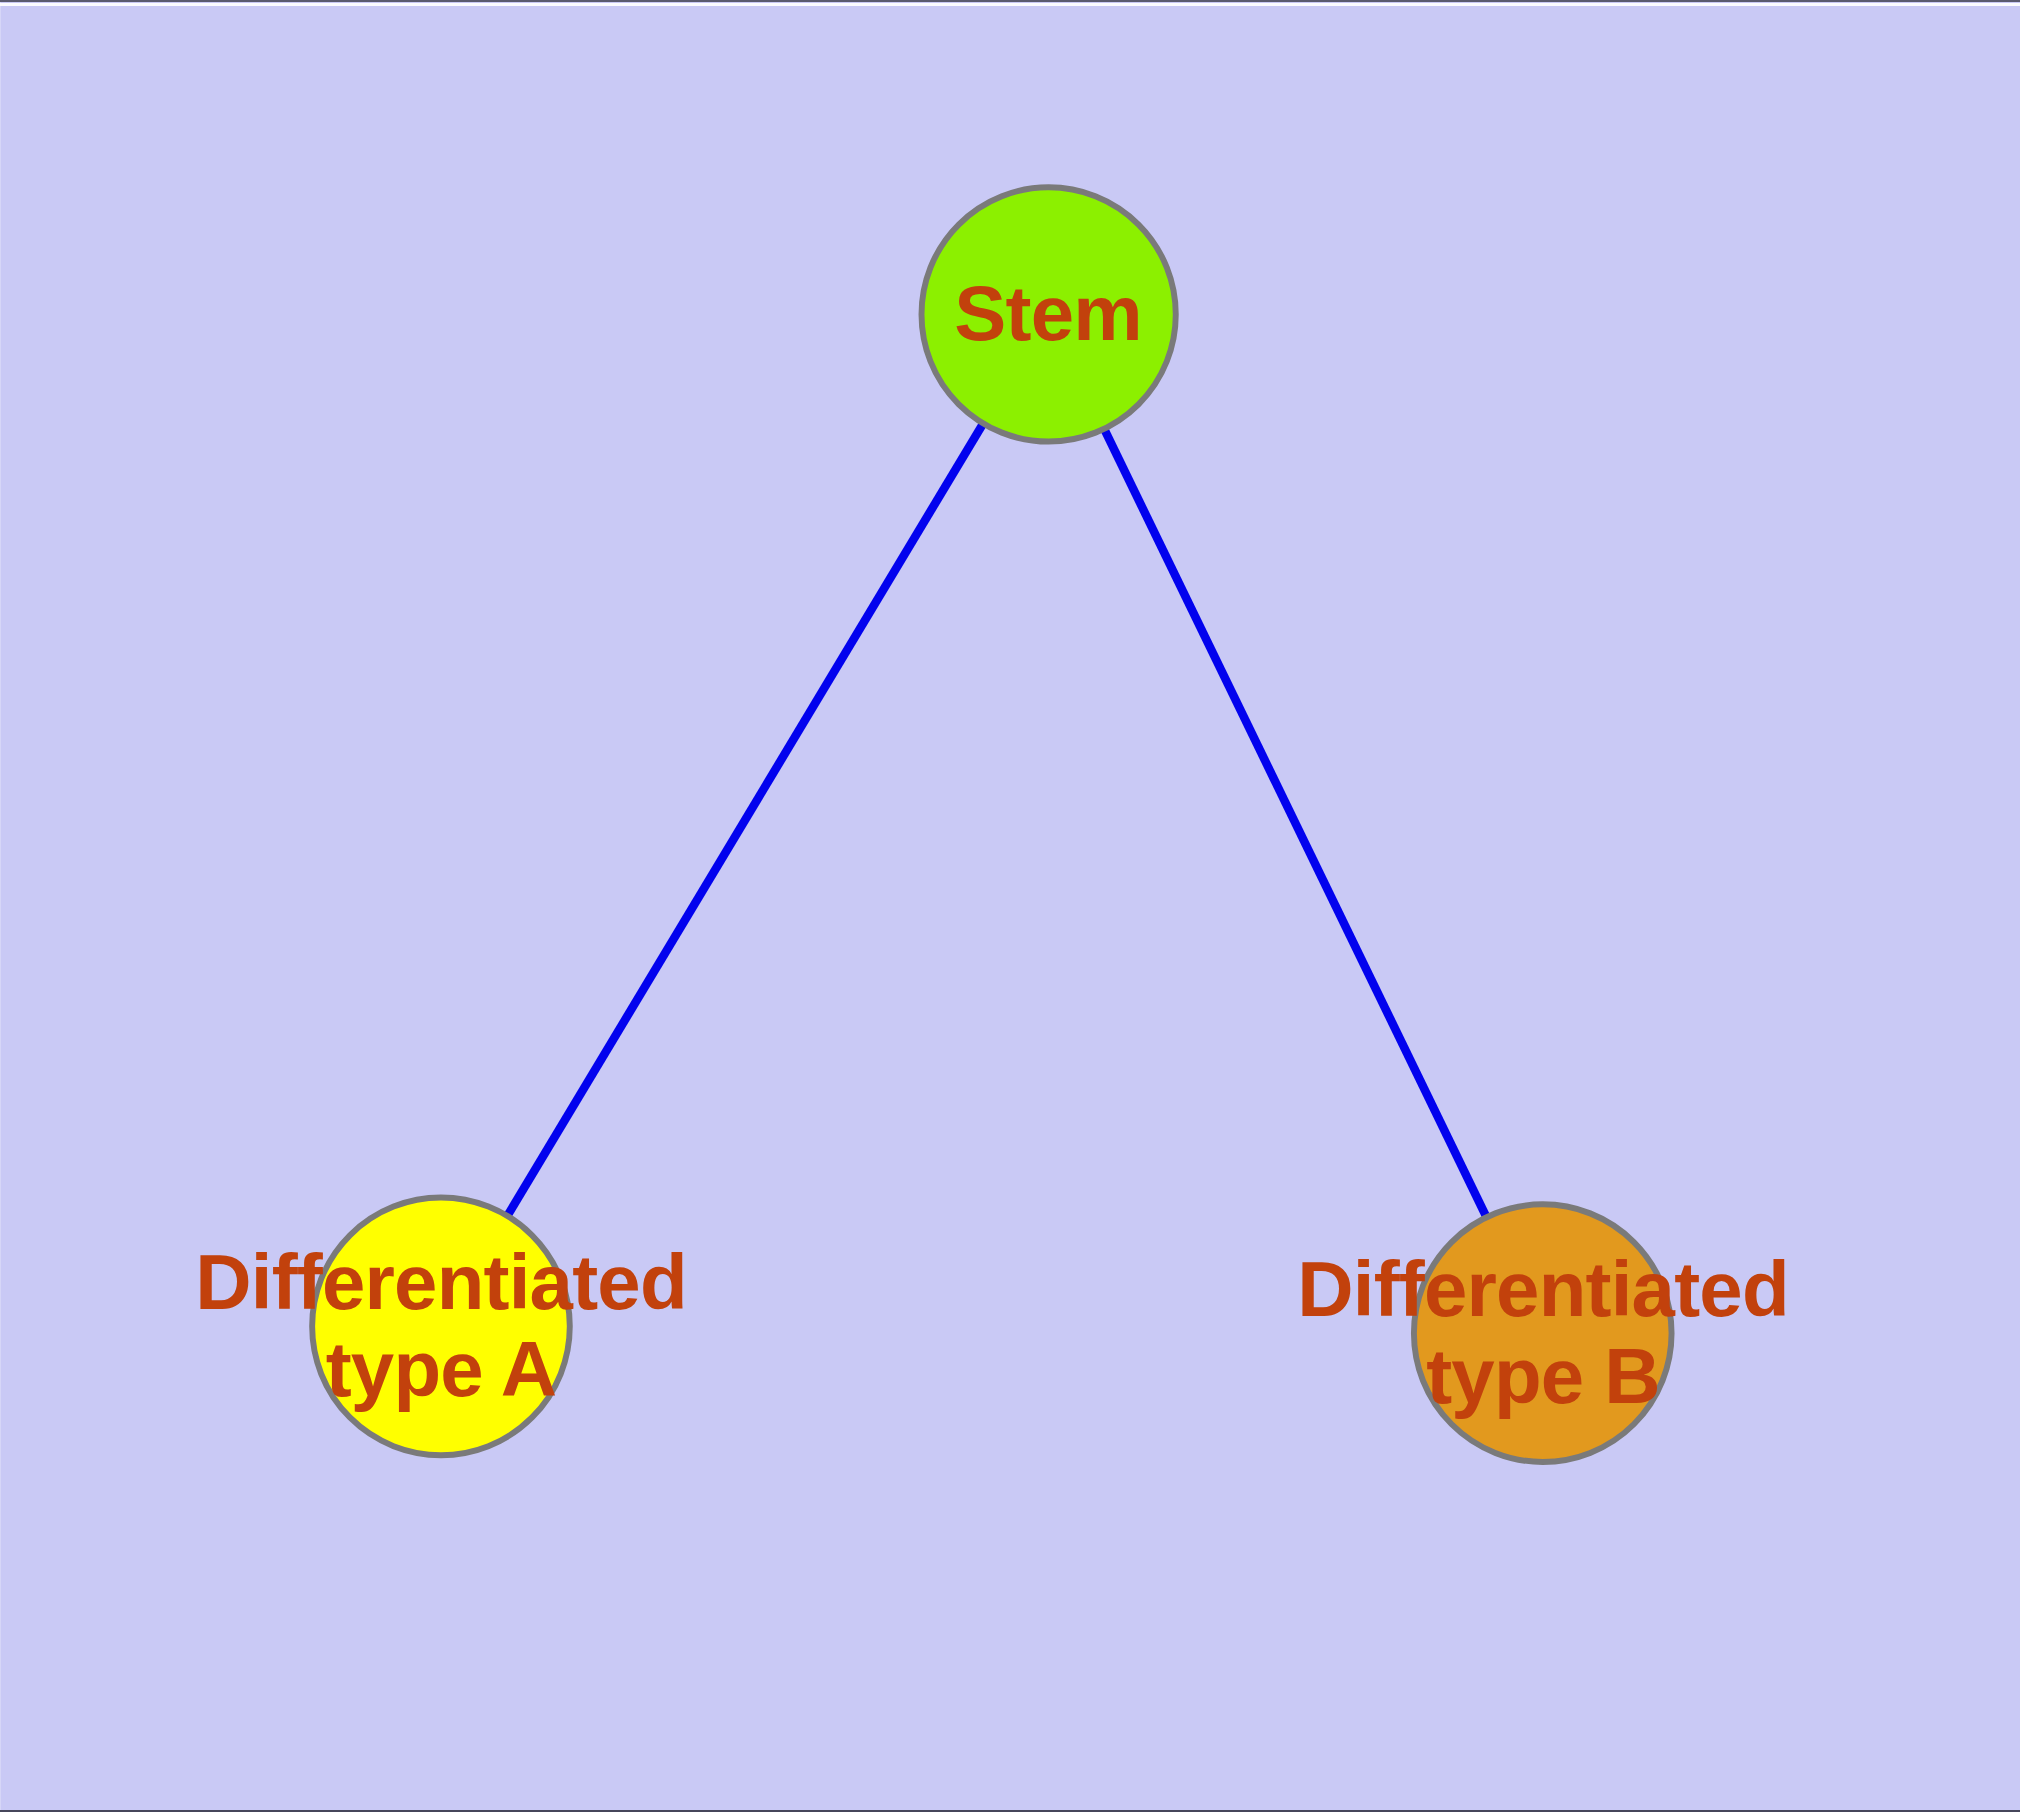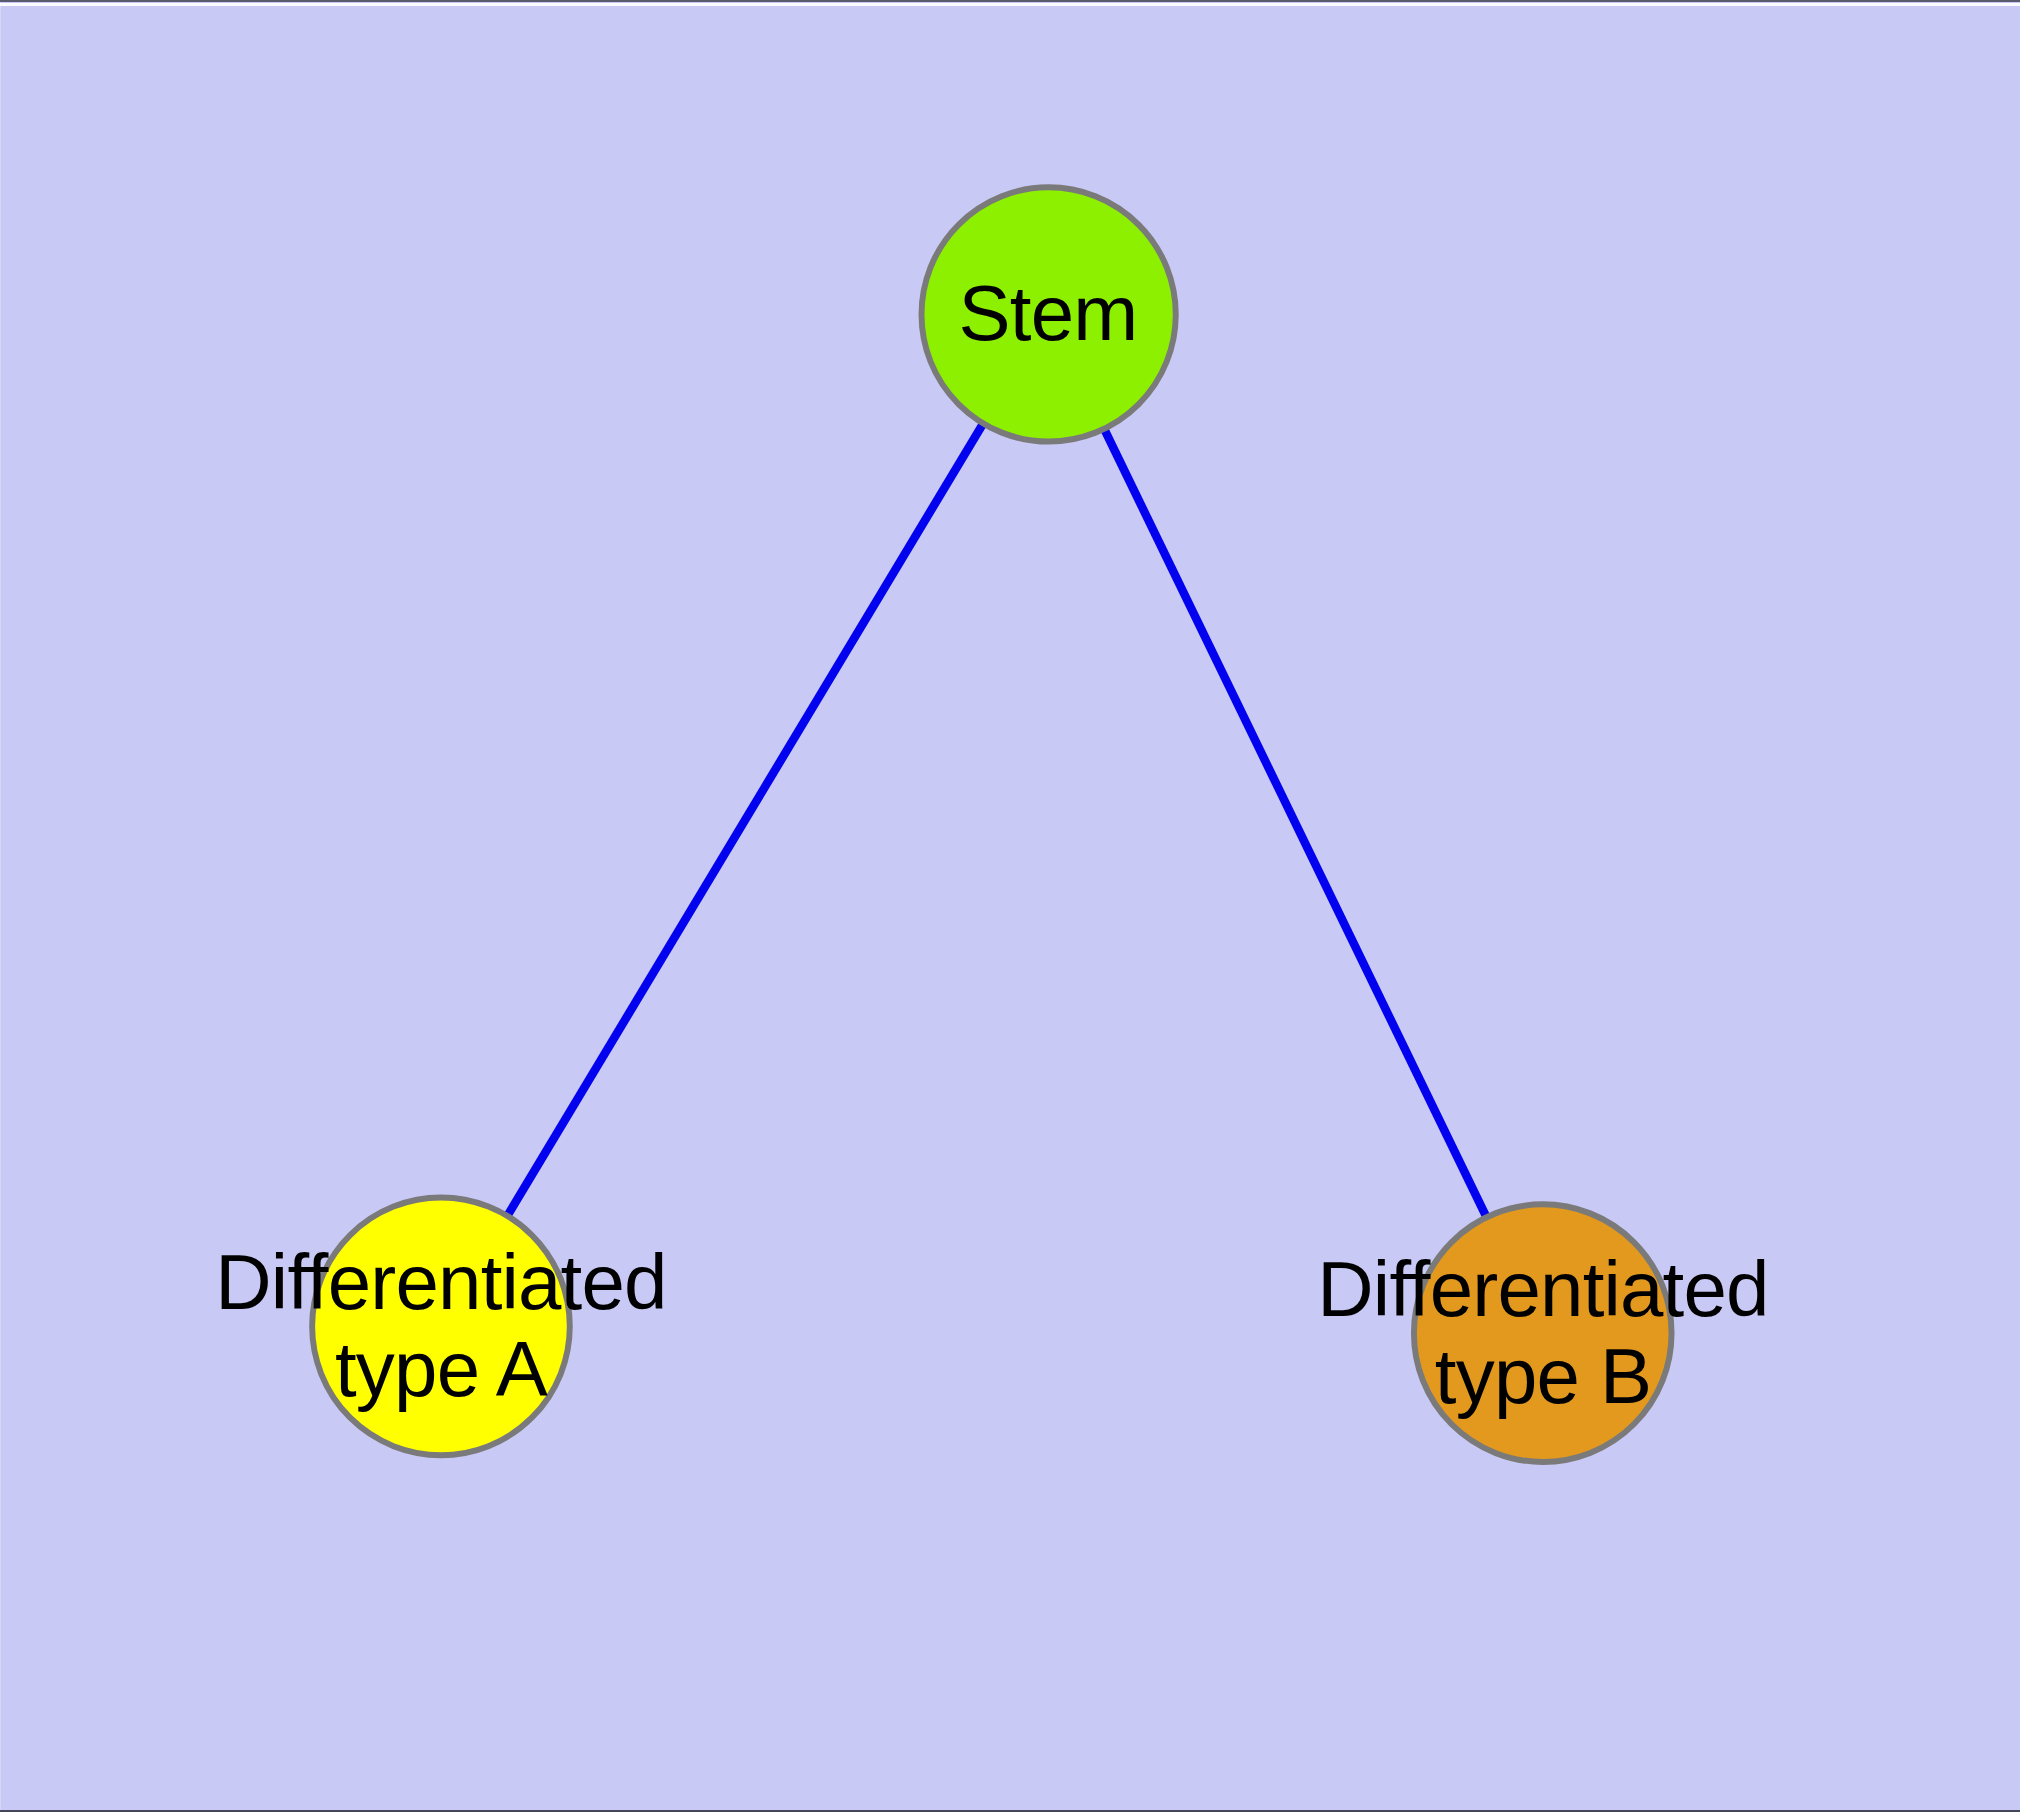--- a/index.html
+++ b/index.html
@@ -26,22 +26,22 @@
   .edge {
     stroke-width: 10px;
     stroke-linecap: butt;
   }
   .node {
     stroke-width: 7px;
   }
   .node-label {
     position: absolute;
     transform: translate(-50%, -50%);
-    color: #000000;
-    font-weight: normal;
+    color: #c2410c;
+    font-weight: bold;
     font-size: 78px;
     line-height: 1.12;
     text-align: center;
     white-space: pre-line;
     letter-spacing: -0.8px;
   }
   
   .top-hairline {
     position: absolute;
     left: 0; top: 0;

